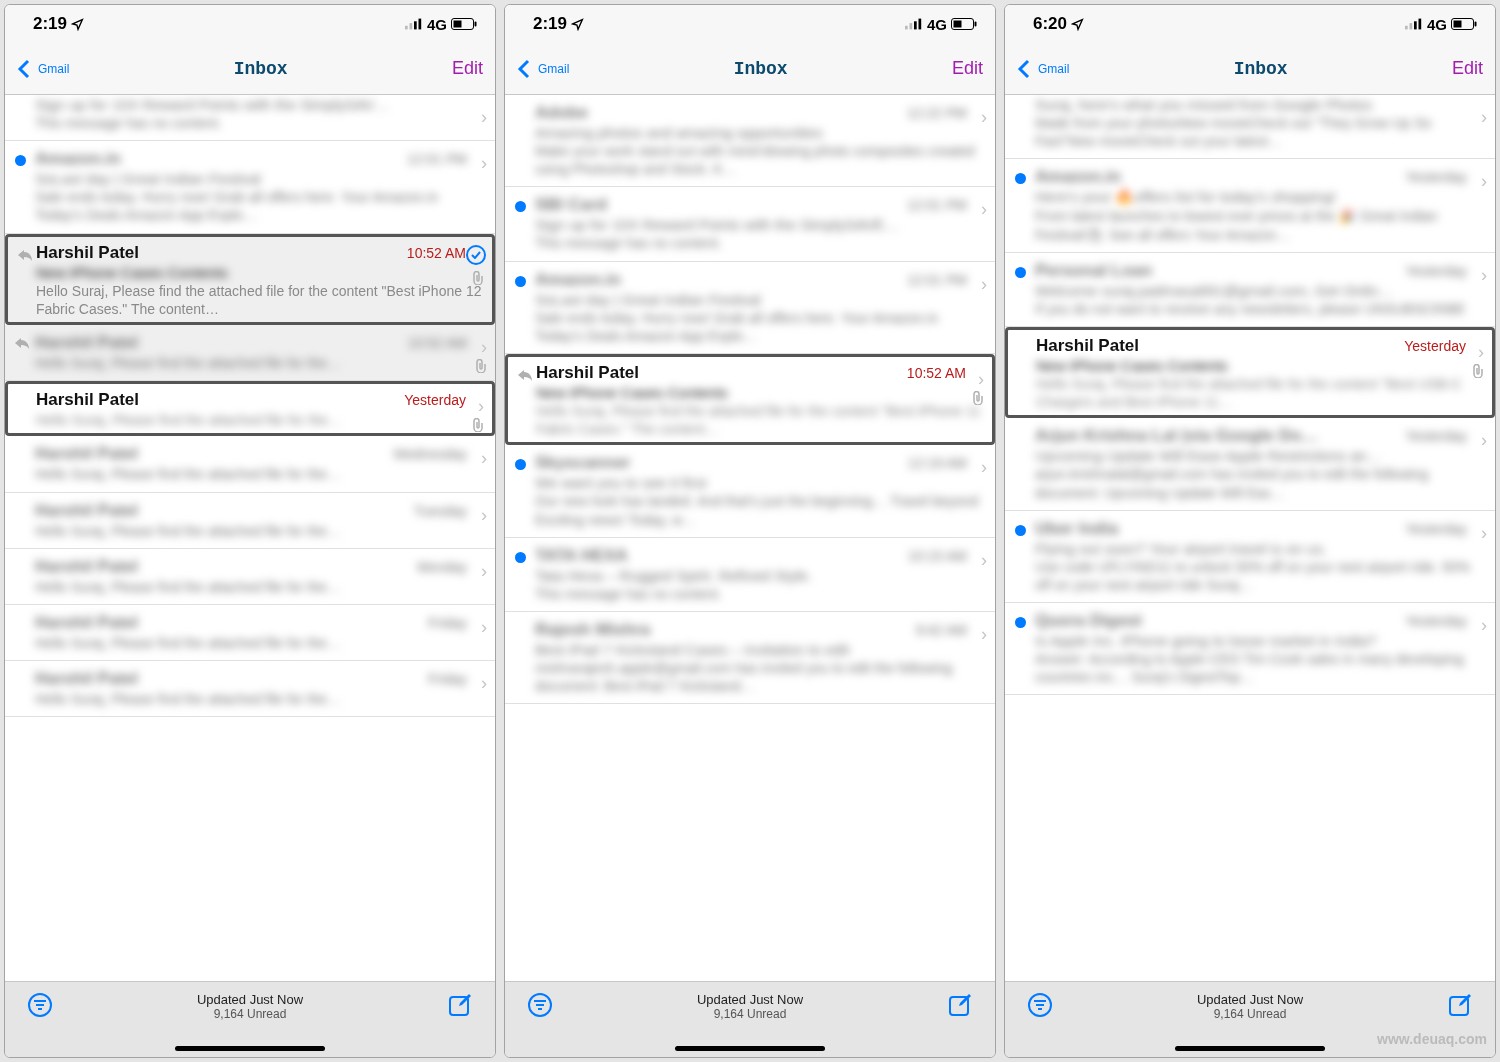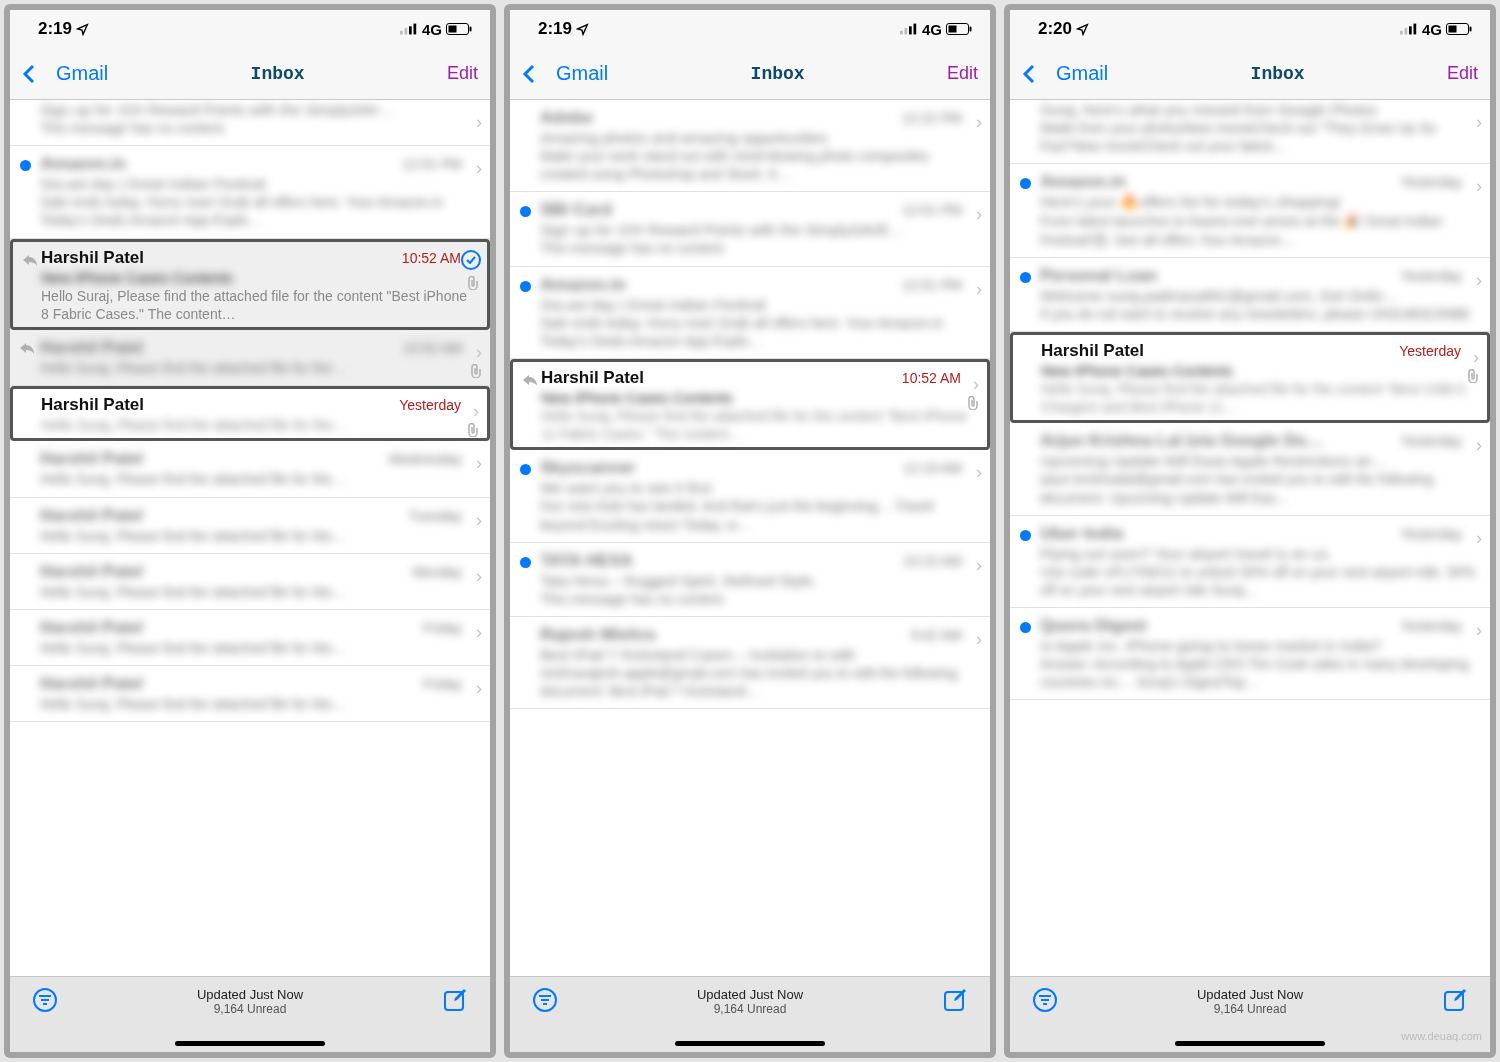--- a/index.html
+++ b/index.html
@@ -8,21 +8,21 @@
     background: #e5e5e5;
     display: flex;
     gap: 8px;
     padding: 4px;
     width: 1500px;
     height: 1062px;
   }
   .phone {
     flex: 1;
     background: #f7f7f7;
-    border: 6px solid #a3a3a3;
+    border: 1px solid #a3a3a3;
     border-radius: 6px;
     display: flex;
     flex-direction: column;
     overflow: hidden;
     position: relative;
   }
   .status-bar {
     height: 38px;
     display: flex;
     align-items: center;
@@ -35,21 +35,21 @@
   .status-right { font-size: 15px; display:flex; align-items:center; gap:4px;}
   .nav-bar {
     height: 52px;
     display: flex;
     align-items: center;
     justify-content: space-between;
     border-bottom: 1px solid #c7c7c7;
     background:#f7f7f7;
     padding: 0 12px;
   }
-  .nav-back { color:#007aff; font-size:20px; display:flex; align-items:center; gap:20px;}
+  .nav-back { color:#007aff; font-size:12px; display:flex; align-items:center; gap:7px;}
   .nav-title { font-size:18px; font-weight:700; color:#0c4a6e;font-family:Liberation Mono, monospace; }
   .nav-edit { color:#a21caf; font-size:18px; }
   .list { flex:1; overflow:hidden; background:#fff; }
   .row {
     border-bottom: 1px solid #e0e0e0;
     padding: 8px 12px 8px 30px;
     position: relative;
     font-size: 15px;
   }
   .row.dimmed { background:#efefef; }
@@ -90,21 +90,21 @@
   }
   .tb-icon { color:#007aff; font-size:24px; }
   .tb-center { text-align:center; font-size:12px; color:#555; }
   .tb-center .line1 { font-size:13px; color:#222; }
   .home-indicator {
     position:absolute; bottom:6px; left:50%; transform:translateX(-50%);
     width:150px; height:5px; background:#000; border-radius:3px;
   }
   .source-tag {
     position:absolute; bottom:10px; right:8px;
-    font-size:11px; color:#bbb; writing-mode:horizontal-tb;
+    font-size:14px; color:#bbb; writing-mode:horizontal-tb;font-weight:bold;
   }
   svg { display:inline-block; }
 </style>
 </head>
 <body>
 
 <div class="phone">
   <div class="status-bar">
     <div class="status-left">
       <span>2:19</span>
@@ -156,21 +156,21 @@
       </div>
       <div class="row highlight-box dimmed">
         <span class="reply-icon"><svg width="14" height="12" viewBox="0 0 14 12" fill="#b0b0b0">
             <path d="M6 0L0 5l6 5V7c4 0 6 1 8 4 0-5-3-9-8-9V0z"></path>
           </svg></span>
         <div class="sender-line">
           <span class="sender">Harshil Patel</span>
           <span class="time">10:52 AM</span>
         </div>
         <div class="subject" style="filter: blur(4px);">New iPhone Cases Contents</div>
-        <div class="preview">Hello Suraj, Please find the attached file for the content "Best iPhone 8 Fabric Cases." The content…</div>
+        <div class="preview">Hello Suraj, Please find the attached file for the content "Best iPhone 12 Fabric Cases." The content…</div>
         <span class="check-circle">
           <svg width="10" height="8" viewBox="0 0 10 8" fill="none" stroke="#007aff" stroke-width="2">
             <path d="M1 4l3 3 5-6"></path>
           </svg>
         </span>
         <span class="attach-icon"><svg width="12" height="14" viewBox="0 0 12 14" fill="none" stroke="#b0b0b0" stroke-width="1.5">
             <path d="M10 5v5a4 4 0 11-8 0V3a2.5 2.5 0 015 0v6a1 1 0 11-2 0V4"></path>
           </svg></span>
       </div>
       <div class="row blurred dimmed">
@@ -389,21 +389,21 @@
           <path d="M22 2l2 2-9 9-3 1 1-3 9-9z" fill="#007aff" stroke="none"></path>
         </svg>
     </span>
     <div class="home-indicator"></div>
   </div>
 </div>
 
 <div class="phone">
   <div class="status-bar">
     <div class="status-left">
-      <span>2:20</span>
+      <span>6:20</span>
       <svg width="13" height="13" viewBox="0 0 24 24" fill="none" stroke="#000" stroke-width="2.5">
           <path d="M3 11l18-8-8 18-2-8-8-2z"></path>
         </svg>
     </div>
     <div class="status-right">
       <svg width="18" height="12" viewBox="0 0 20 12">
           <rect x="0" y="8" width="3" height="4" fill="#bbb"></rect>
           <rect x="5" y="5" width="3" height="7" fill="#bbb"></rect>
           <rect x="10" y="3" width="3" height="9" fill="#000"></rect>
           <rect x="15" y="0" width="3" height="12" fill="#000"></rect>

